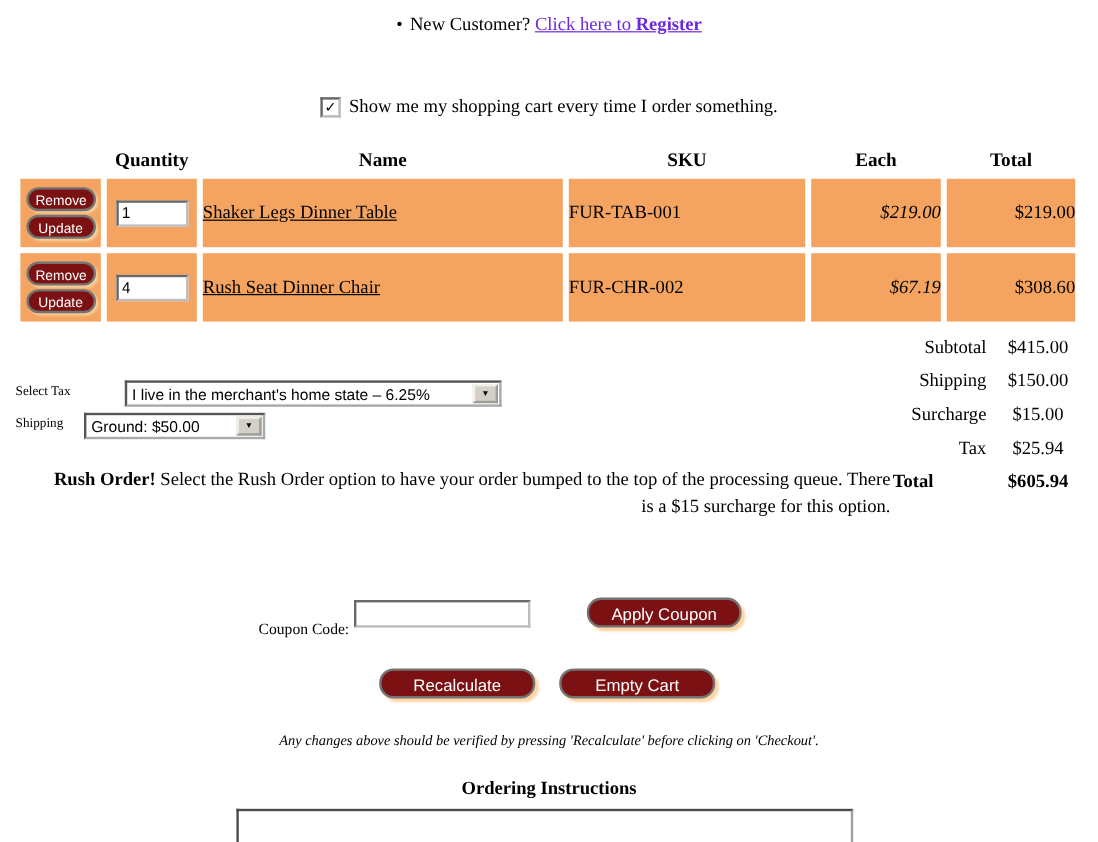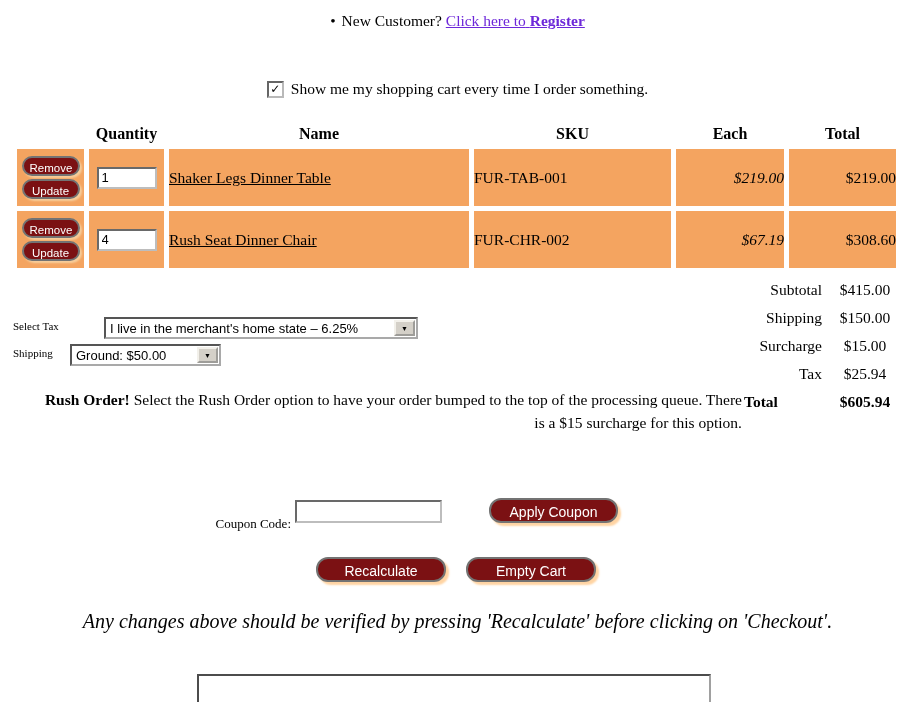--- a/index.html
+++ b/index.html
@@ -76,21 +76,21 @@
   
   .coupon-label{position:absolute;left:141px;top:504px;width:150px;
                 text-align:right;font-size:13px;margin-top:12px;}
   .coupon-input{position:absolute;left:295px;top:500px;width:137px;height:15px;
                 border:2px inset #bdbdbd;background:#fff;
                 font-family:"Liberation Sans","DejaVu Sans",sans-serif;
                 font-size:13px;padding:2px 3px;}
 
   
   .note{position:absolute;top:610px;left:0;width:100%;text-align:center;
-        font-style:italic;font-size:20px;}
+        font-style:italic;font-size:12px;}
   .order-title{position:absolute;top:649px;left:0;width:100%;text-align:center;
                font-weight:bold;font-size:15.5px;}
   .order-textarea{position:absolute;left:197px;top:674px;width:506px;height:50px;
                   border:2px inset #a0a0a0;background:#fff;resize:none;
                   font-family:"Liberation Sans","DejaVu Sans",sans-serif;font-size:13px;}
 </style>
 </head>
 <body>
 
 <div id="screen">
@@ -198,15 +198,16 @@
 
   <span class="coupon-label">Coupon Code:</span>
   <input class="coupon-input" value="" style="">
   <button class="pill large" style="left:489px;top:498px;width:129px;">Apply Coupon</button>
 
   <button class="pill large" style="left:316px;top:557px;width:130px;">Recalculate</button>
   <button class="pill large" style="left:466px;top:557px;width:130px;">Empty Cart</button>
 
   <div class="note">Any changes above should be verified by pressing 'Recalculate' before clicking on 'Checkout'.</div>
 
+  <div class="order-title">Ordering Instructions</div>
   <textarea class="order-textarea" style=""></textarea>
 
 </div>
 
 </body></html>

